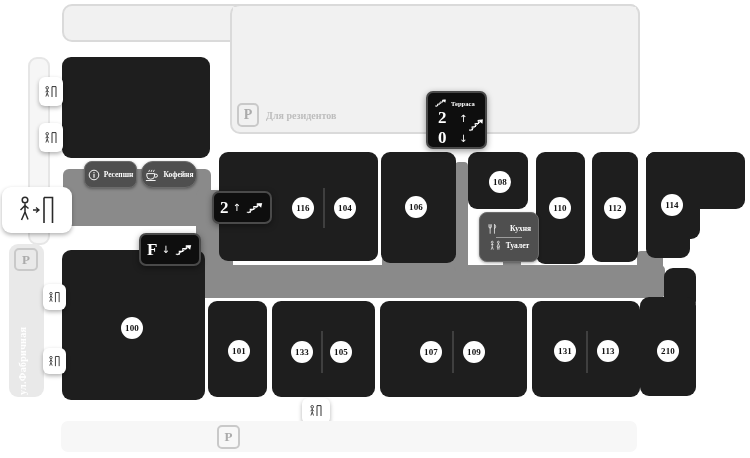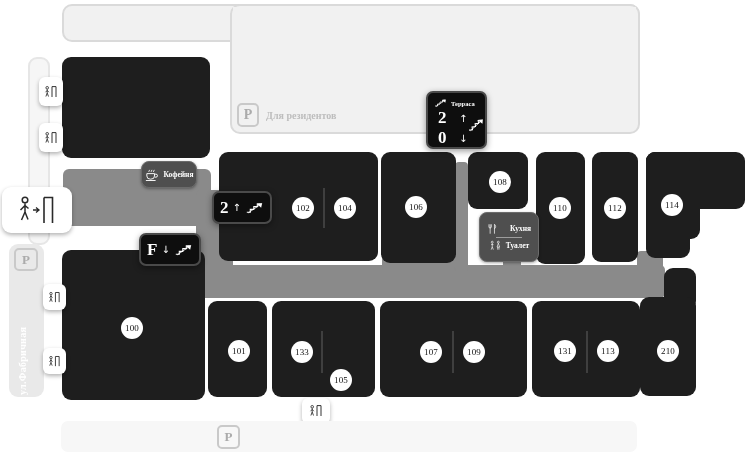--- a/index.html
+++ b/index.html
@@ -11,21 +11,21 @@
   .patch{background:#f1f1f1;}
   .strip-up{background:#f6f6f6;border:2px solid #e6e6e6;border-radius:9px;box-sizing:border-box;}
   .strip-low{background:#e9e9e9;border-radius:9px;}
   
   .cor{background:#8a8a8a;}
   
   .blk{background:#1e1e1e;border-radius:9px;}
   
   .circ{width:22px;height:22px;border-radius:50%;background:#ffffff;color:#111;
         display:flex;align-items:center;justify-content:center;
-        font-size:9px;font-weight:normal;letter-spacing:.2px;}
+        font-size:9px;font-weight:bold;letter-spacing:.2px;}
   .vdiv{width:2px;background:#3f3f3f;}
   
   .lab{background:#4f4f4f;border:1px solid #6b6b6b;border-radius:8px;color:#fff;
        display:flex;align-items:center;justify-content:center;gap:4px;
        font-size:7.5px;font-weight:bold;box-shadow:0 1px 3px rgba(0,0,0,.35);box-sizing:border-box;}
   
   .badge{background:#0e0e0e;border:2px solid #4a4a4a;border-radius:7px;color:#fff;
          box-shadow:0 2px 6px rgba(0,0,0,.4);box-sizing:border-box;
          display:flex;align-items:center;justify-content:center;gap:4px;}
   .badge .big{font-size:17px;font-weight:bold;line-height:1;}
@@ -107,29 +107,29 @@
   <div class="abs vdiv" style="left:452px;top:331px;height:42px;"></div>
   <div class="abs vdiv" style="left:586px;top:331px;height:42px;"></div>
 
   <div class="abs circ" style="left:121px;top:317px;">
       <span>100</span>
     </div>
   <div class="abs circ" style="left:228px;top:340px;">
       <span>101</span>
     </div>
   <div class="abs circ" style="left:292px;top:197px;">
-      <span>102</span>
+      <span>116</span>
     </div>
   <div class="abs circ" style="left:291px;top:341px;">
       <span>133</span>
     </div>
   <div class="abs circ" style="left:334px;top:197px;">
       <span>104</span>
     </div>
-  <div class="abs circ" style="left:330px;top:341px;margin-top:28px;">
+  <div class="abs circ" style="left:330px;top:341px;">
       <span>105</span>
     </div>
   <div class="abs circ" style="left:405px;top:196px;">
       <span>106</span>
     </div>
   <div class="abs circ" style="left:420px;top:341px;">
       <span>107</span>
     </div>
   <div class="abs circ" style="left:489px;top:171px;">
       <span>108</span>
@@ -149,21 +149,29 @@
   <div class="abs circ" style="left:597px;top:340px;">
       <span>113</span>
     </div>
   <div class="abs circ" style="left:661px;top:194px;">
       <span>114</span>
     </div>
   <div class="abs circ" style="left:657px;top:340px;">
       <span>210</span>
     </div>
 
-  <div class="abs lab" style="left:141px;top:161px;width:56px;height:27px;">
+  <div class="abs lab" style="left:84px;top:161px;width:53px;height:27px;">
+    <svg width="12" height="12" viewBox="0 0 14 14">
+      <circle cx="7" cy="7" r="5.6" fill="none" stroke="#fff" stroke-width="1.1"></circle>
+      <rect x="6.35" y="3.6" width="1.3" height="1.3" fill="#fff"></rect>
+      <rect x="6.35" y="5.8" width="1.3" height="4.4" fill="#fff"></rect>
+    </svg>
+    <span>Ресепшн</span>
+  </div>
+  <div class="abs lab" style="left:141px;top:161px;width:56px;height:27px;border-radius:12px;">
     <svg width="15" height="14" viewBox="0 0 16 15">
       <path d="M5 4.2 l1 -2.2 M7.5 4.2 l1 -2.2 M10 4.2 l1 -2.2" stroke="#fff" stroke-width=".9" fill="none"></path>
       <path d="M3 6 h8.2 v2.6 a4.1 3.4 0 0 1 -8.2 0 z" fill="none" stroke="#fff" stroke-width="1"></path>
       <path d="M11.2 6.6 h1.6 a1.6 1.6 0 0 1 0 3.2 h-1.4" fill="none" stroke="#fff" stroke-width="1"></path>
       <path d="M2 13.4 h10.4" stroke="#fff" stroke-width="1"></path>
     </svg>
     <span>Кофейня</span>
   </div>
 
   <div class="abs lab" style="left:479px;top:212px;width:60px;height:50px;flex-direction:column;gap:2px;padding:4px 0;">

